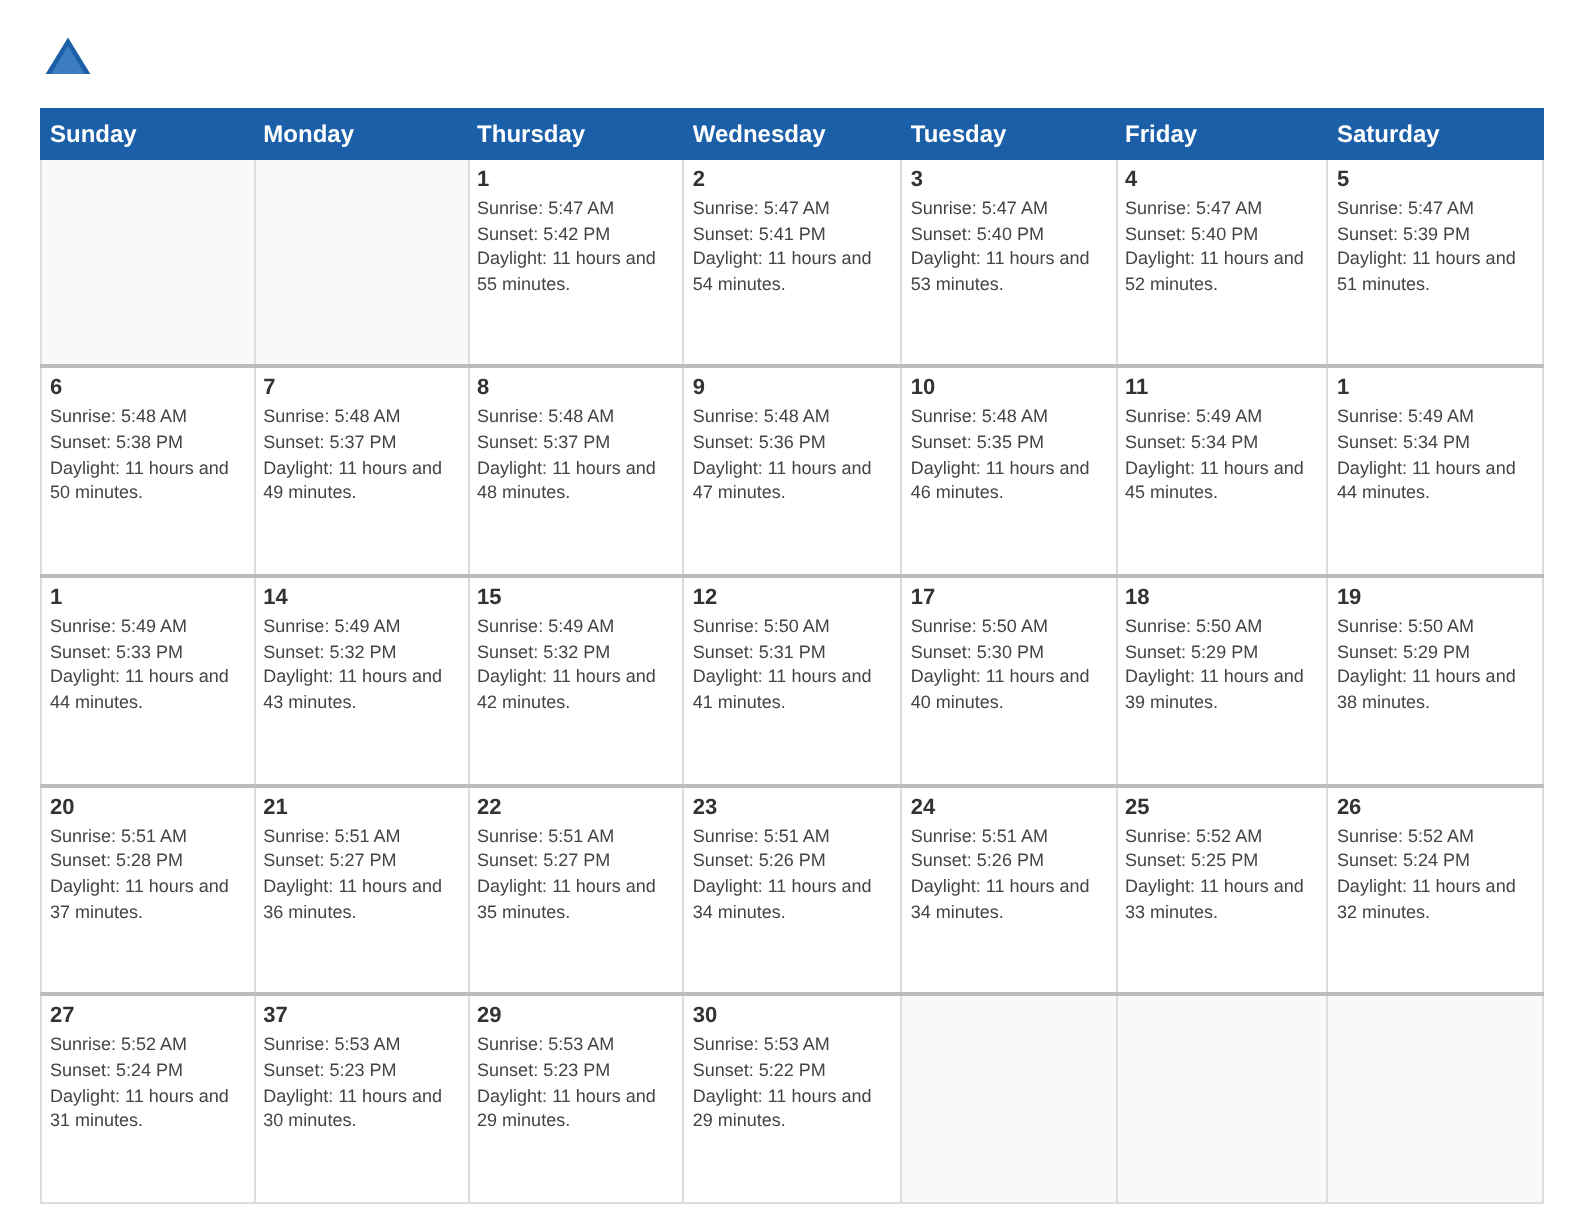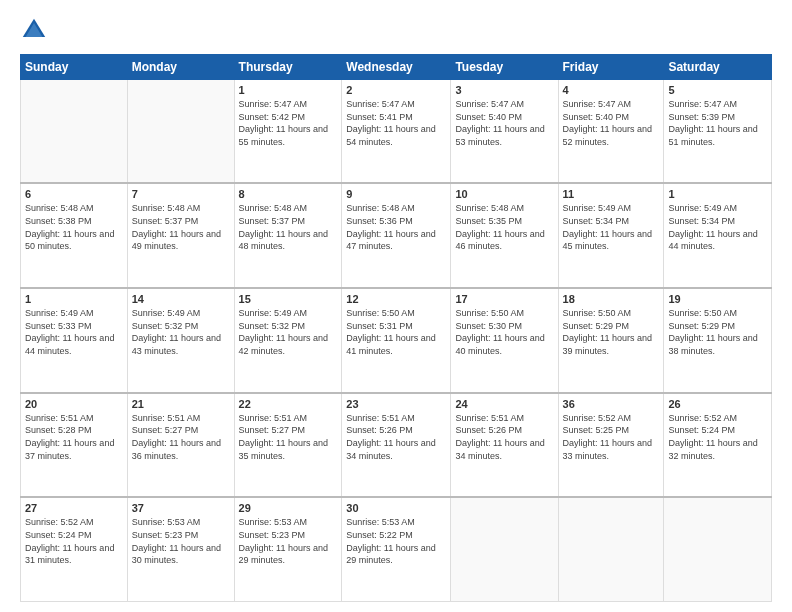--- a/index.html
+++ b/index.html
@@ -281,21 +281,21 @@
 Sunset: 5:26 PM
 Daylight: 11 hours and 34 minutes.</div>
           </td>
           <td>
             <span class="day-number">24</span>
             <div class="day-detail" style="white-space: pre-line;">Sunrise: 5:51 AM
 Sunset: 5:26 PM
 Daylight: 11 hours and 34 minutes.</div>
           </td>
           <td>
-            <span class="day-number">36</span>
+            <span class="day-number">25</span>
             <div class="day-detail" style="white-space: pre-line;">Sunrise: 5:52 AM
 Sunset: 5:25 PM
 Daylight: 11 hours and 33 minutes.</div>
           </td>
           <td>
             <span class="day-number">26</span>
             <div class="day-detail" style="white-space: pre-line;">Sunrise: 5:52 AM
 Sunset: 5:24 PM
 Daylight: 11 hours and 32 minutes.</div>
           </td>

